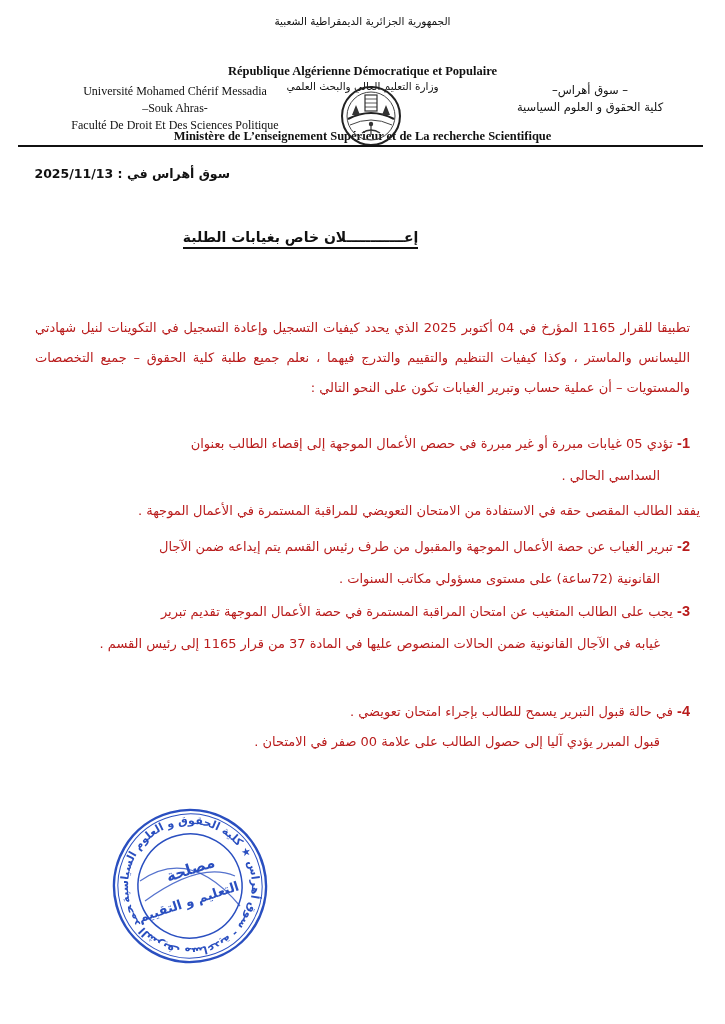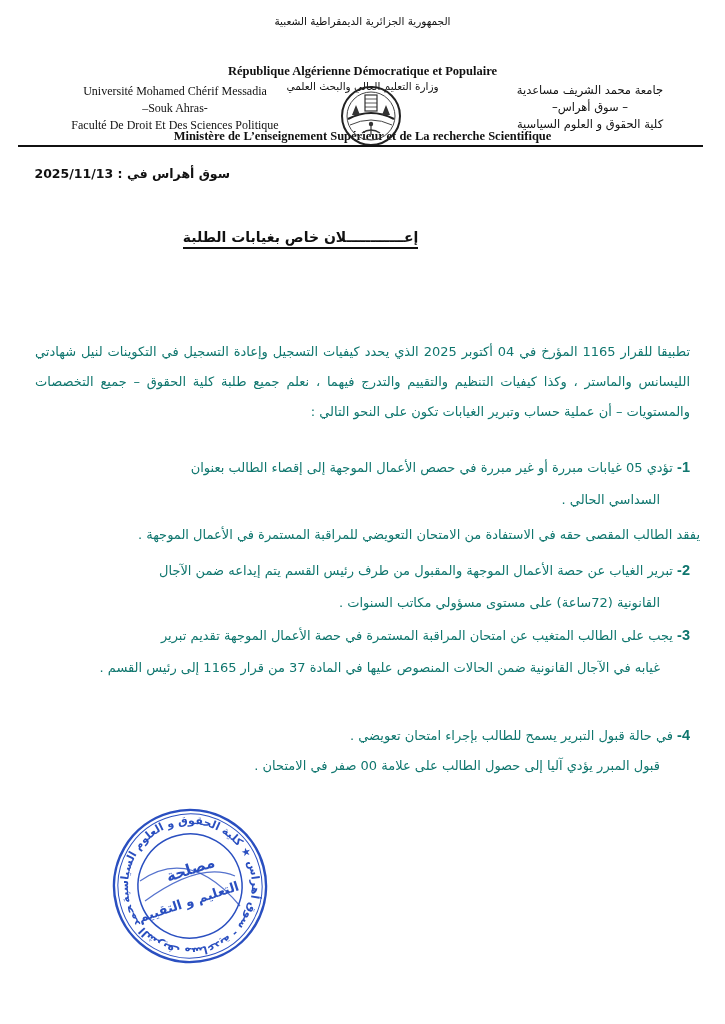--- a/index.html
+++ b/index.html
@@ -16,21 +16,21 @@
 
   #logo { left: 340px; top: 85px; width: 62px; height: 62px; }
 
   #header-rule { left: 18px; width: 685px; top: 145px; height: 2px; background: #111; }
 
   #date-line { left: 30px; width: 200px; top: 166px; font-family: "DejaVu Sans", sans-serif; font-weight: bold; font-size: 12.5px; direction: rtl; text-align: right; white-space: nowrap; }
 
   #title { left: 0; width: 601px; top: 228px; text-align: center; }
   #title span { font-family: "DejaVu Sans", sans-serif; font-weight: bold; font-size: 14px; border-bottom: 2px solid #111; padding-bottom: 2px; direction: rtl; unicode-bidi: embed; }
 
-  .para { font-family: "DejaVu Sans", sans-serif; font-size: 13px; direction: rtl; text-align: right; color: #0f766e; margin-top: 24px; }
+  .para { font-family: "DejaVu Sans", sans-serif; font-size: 13px; direction: rtl; text-align: right; color: #b91c1c; }
   #intro { left: 35px; width: 655px; top: 313px; line-height: 30px; text-align: justify; text-align-last: right; }
 
   .item { left: 35px; width: 655px; }
   .item .num { font-weight: bold; font-family: "Liberation Sans", sans-serif; font-size: 14.5px; }
   .item .line { line-height: 32px; }
   .item .indent { padding-right: 30px; }
 
   #item1 { top: 427px; }
   #item1-note { left: 35px; width: 665px; top: 496px; line-height: 30px; }
   #item2 { top: 530px; }
@@ -68,21 +68,20 @@
     <line x1="25" y1="22" x2="37" y2="22" stroke="#333" stroke-width="0.8"></line>
     <path d="M12 30 L16 20 L20 30 Z" fill="#333"></path>
     <path d="M42 30 L46 20 L50 30 Z" fill="#333"></path>
     <path d="M22 48 Q31 42 40 48" fill="none" stroke="#333" stroke-width="1.5"></path>
     <line x1="31" y1="38" x2="31" y2="50" stroke="#333" stroke-width="1.2"></line>
     <circle cx="31" cy="39" r="2.2" fill="#333"></circle>
   </svg>
 </div>
 
 <div id="header-right" class="abs">
-  <div>جامعة محمد الشريف مساعدية</div>
   <div>– سوق أهراس–</div>
   <div>كلية  الحقوق و العلوم السياسية</div>
 </div>
 
 <div id="header-rule" class="abs"></div>
 
 <div id="date-line" class="abs">
   <span>سوق أهراس في : </span><span style="unicode-bidi: isolate; direction: ltr;">2025/11/13</span>
 </div>
 

